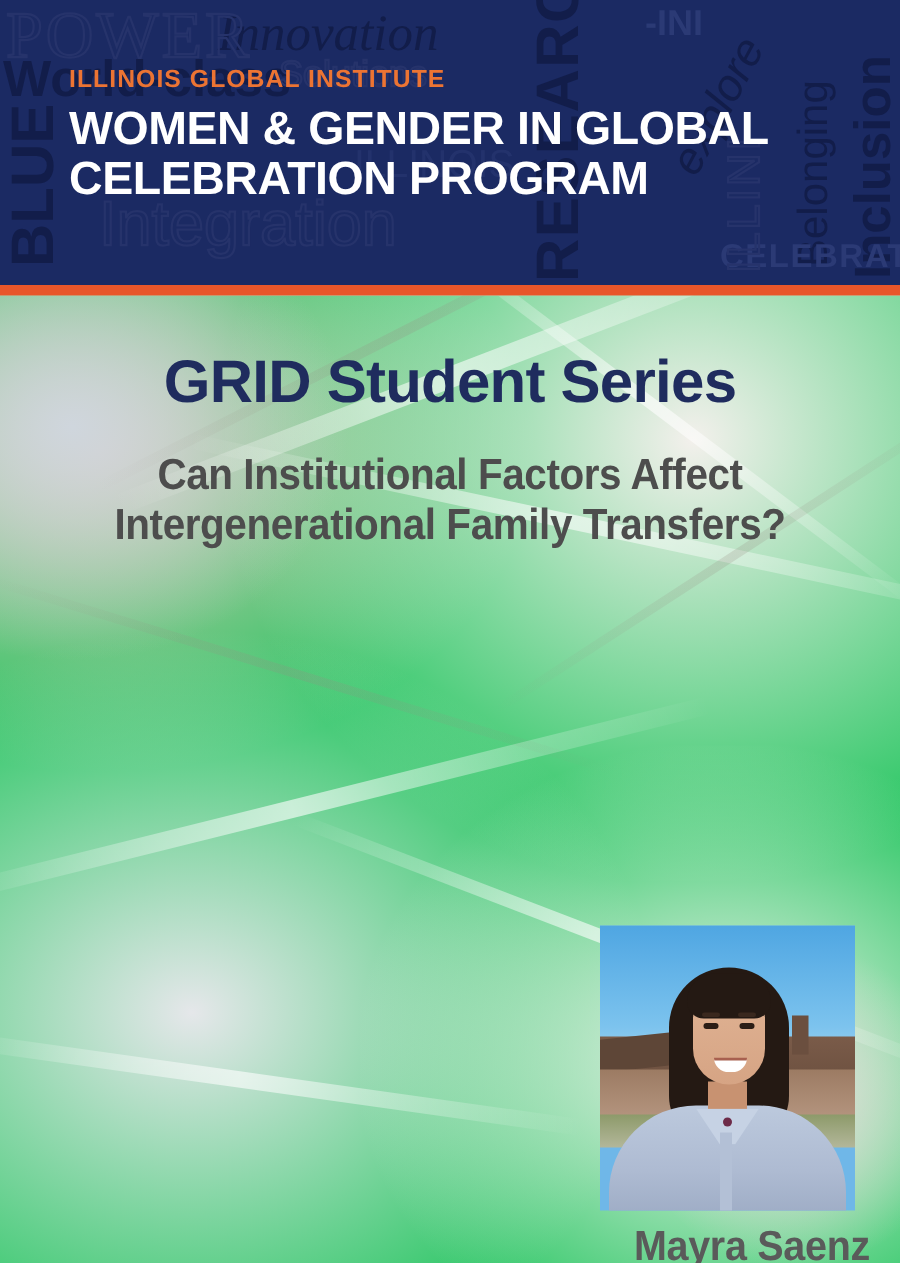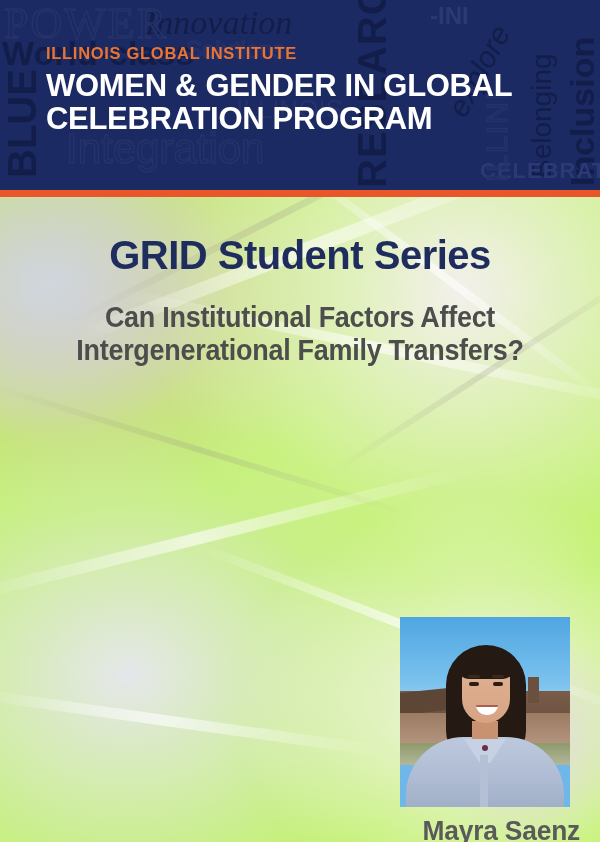--- a/index.html
+++ b/index.html
@@ -68,21 +68,21 @@
 
   .orange-bar{
     position:absolute;left:0;top:190px;width:600px;height:7px;
     background:#e8562a;
     z-index:6;
   }
 
   
   .body-area{
     position:absolute;left:0;top:197px;width:600px;height:645px;
-    background:#bef264;
+    background:#22c55e;
     overflow:hidden;
   }
   
   .tex{position:absolute;pointer-events:none;}
   .tex-a{
     left:-60px;top:-40px;width:420px;height:360px;
     background:radial-gradient(ellipse at 30% 40%, #d9c8b6 0%, rgba(217,200,182,0) 70%);
   }
   .tex-b{
     left:150px;top:-30px;width:520px;height:420px;

